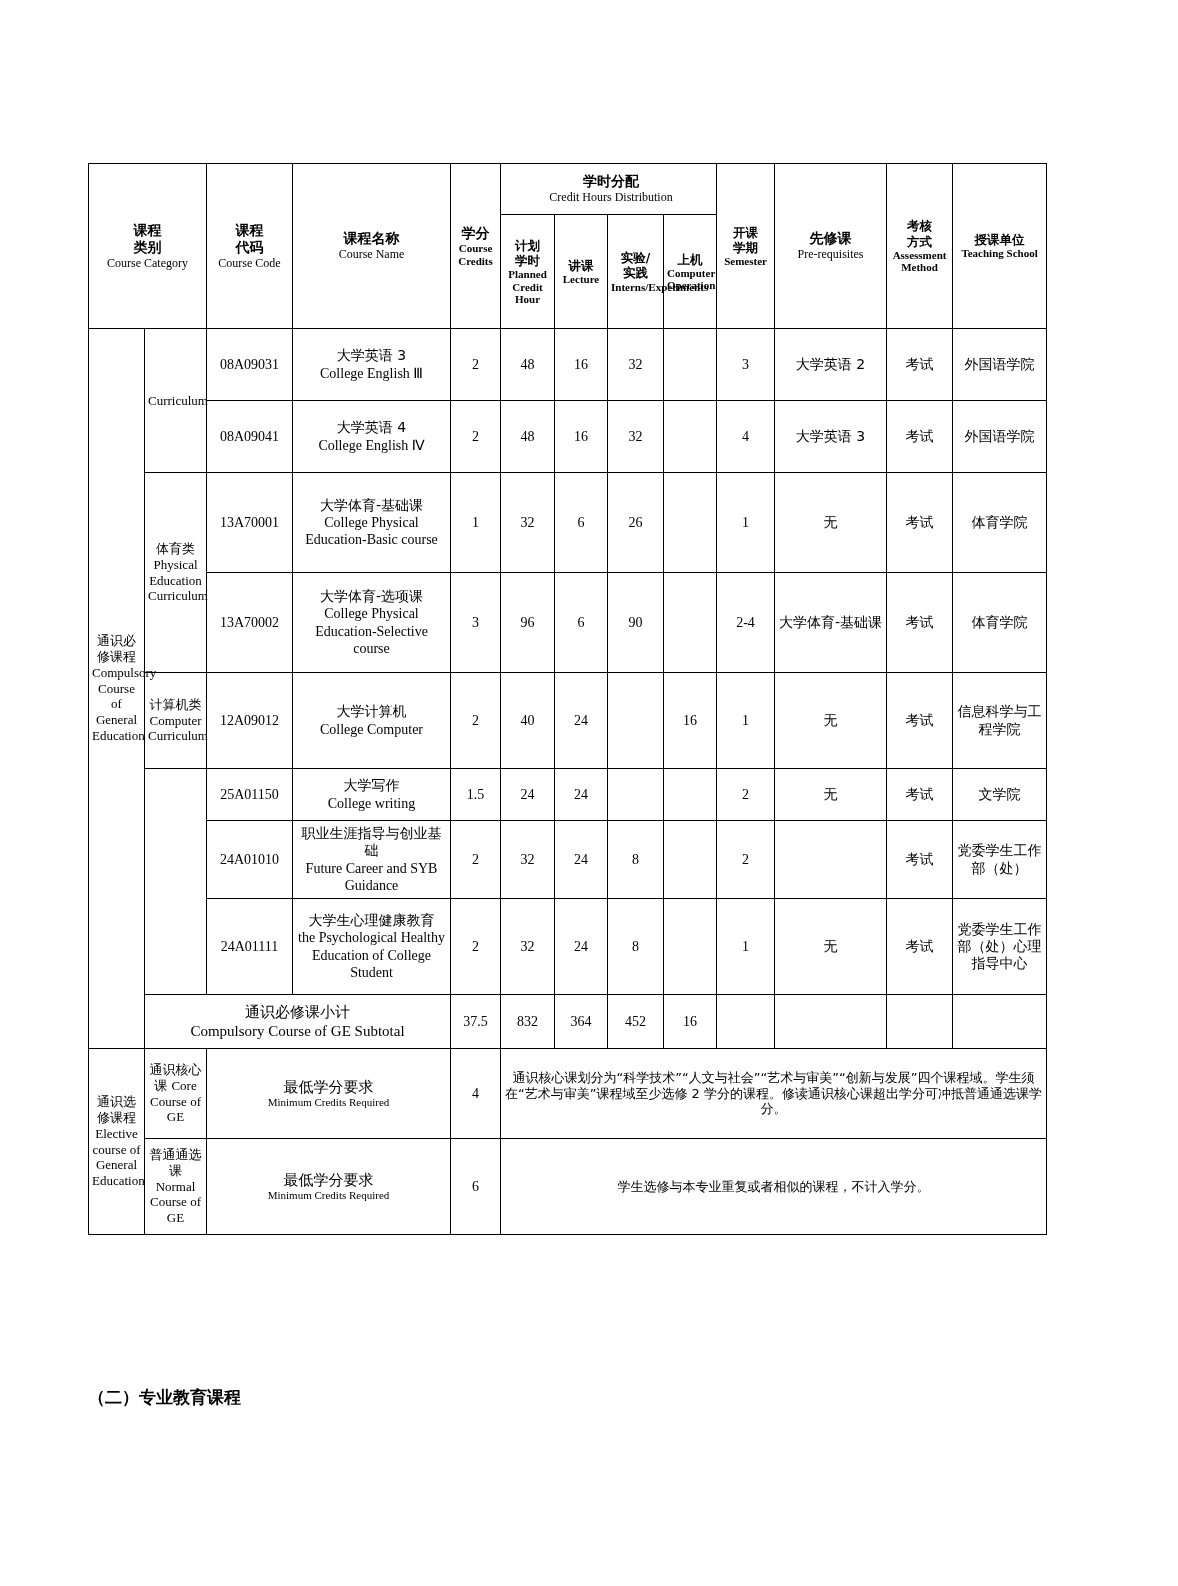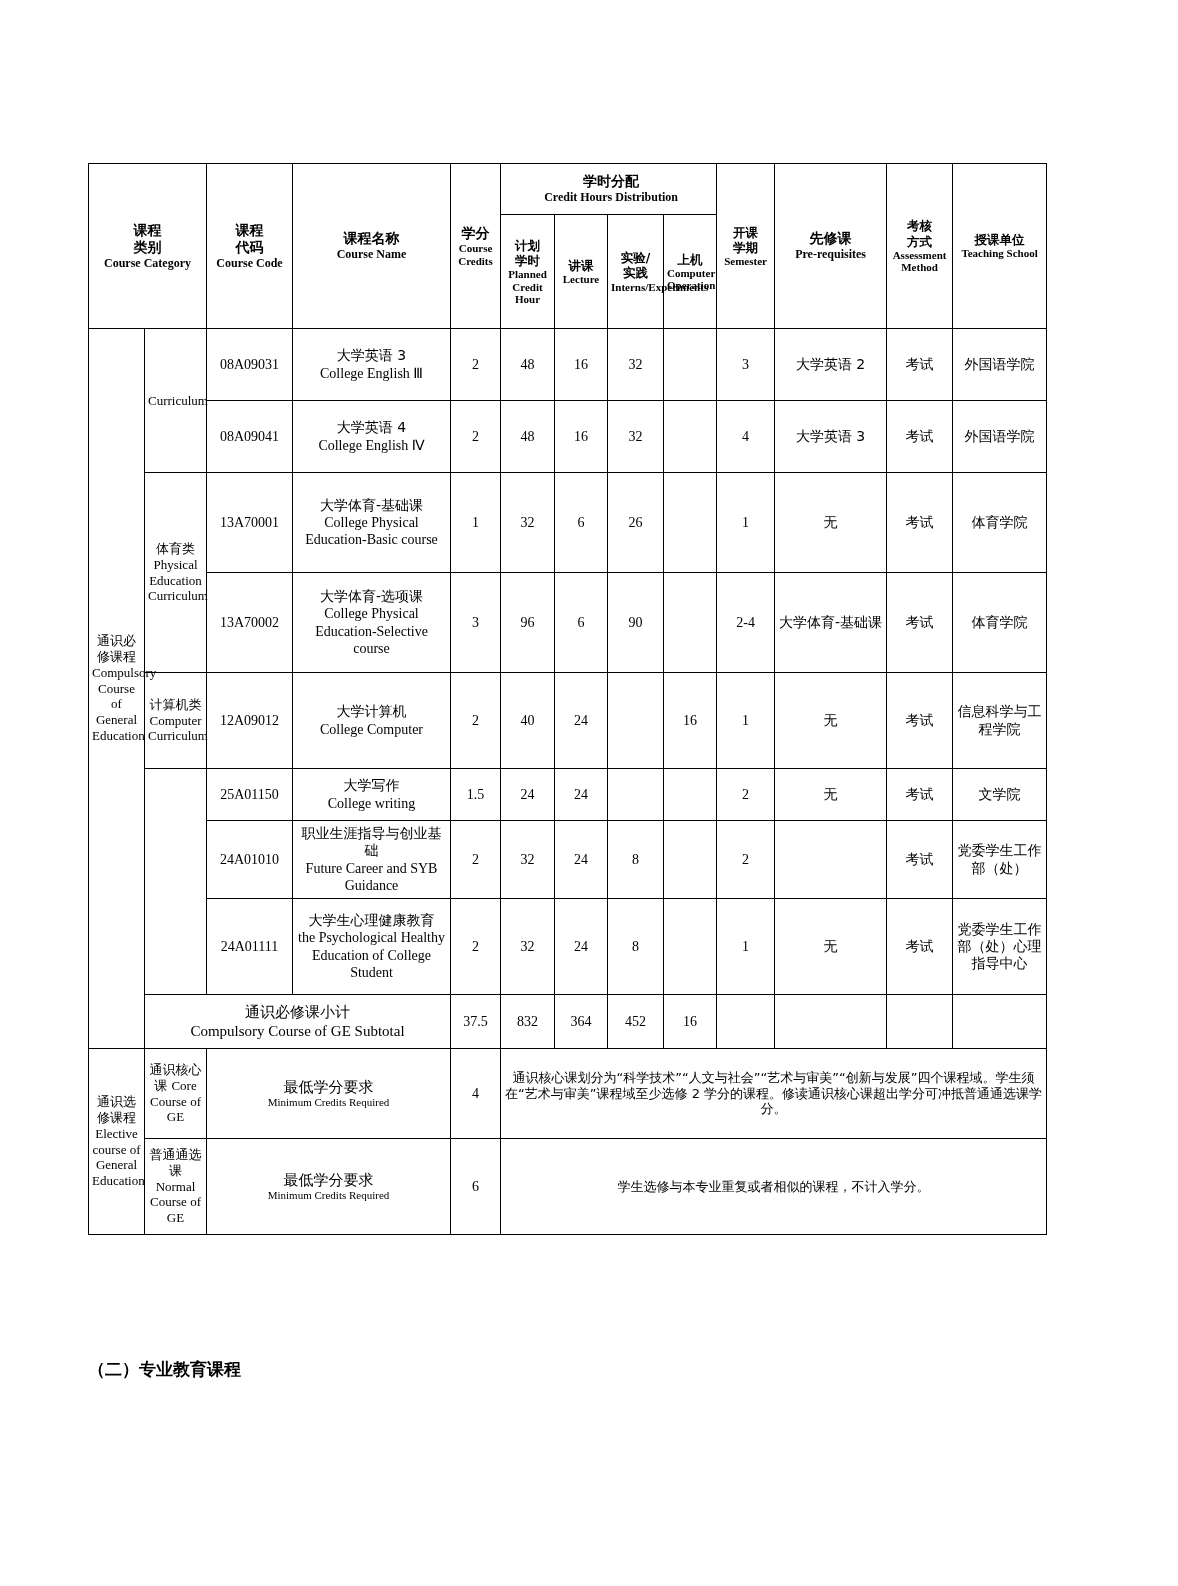--- a/index.html
+++ b/index.html
@@ -37,21 +37,21 @@
     line-height: 1.22;
   }
   .hdr-cn {
     font-family: "DejaVu Sans", sans-serif;
     font-weight: bold;
     font-size: 14px;
     display: block;
   }
   .hdr-en {
     font-family: "Liberation Serif", serif;
-    font-weight: bold;
+    font-weight: normal;
     font-size: 12px;
     display: block;
   }
   .hdr-small-cn {
     font-family: "DejaVu Sans", sans-serif;
     font-weight: bold;
     font-size: 12.5px;
     display: block;
   }
   .hdr-small-en {
@@ -120,21 +120,21 @@
     line-height: 1.55;
     padding: 6px 8px;
     margin-left: 10px;
   }
   .below-text {
     position: absolute;
     left: 88px;
     font-family: "DejaVu Sans", sans-serif;
   }
   .heading-2 {
-    top: 1358px;
+    top: 1386px;
     font-size: 17px;
     font-weight: bold;
   }
   .para-1 {
     top: 1396px;
     font-size: 16px;
   }
   .col-cat { width: 56px; }
   .col-subcat { width: 62px; }
   .col-code { width: 86px; }

